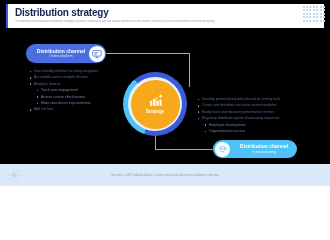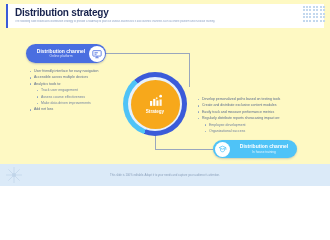--- a/index.html
+++ b/index.html
@@ -5,21 +5,21 @@
   * { box-sizing: border-box; margin: 0; padding: 0; }
   html, body {
     width: 330px; height: 186px;
     font-family: "Liberation Sans", sans-serif;
     background: #ffffff;
     overflow: hidden;
   }
   .slide {
     position: relative;
     width: 330px; height: 186px;
-    background: #fef9c3;
+    background: #000000;
   }
 
   
   .header {
     position: absolute; left: 6px; top: 4px;
     width: 318px; height: 24px;
     background: #ffffff;
     border-left: 2px solid #3b5bd9;
     padding: 3px 8px 0 7px;
   }

